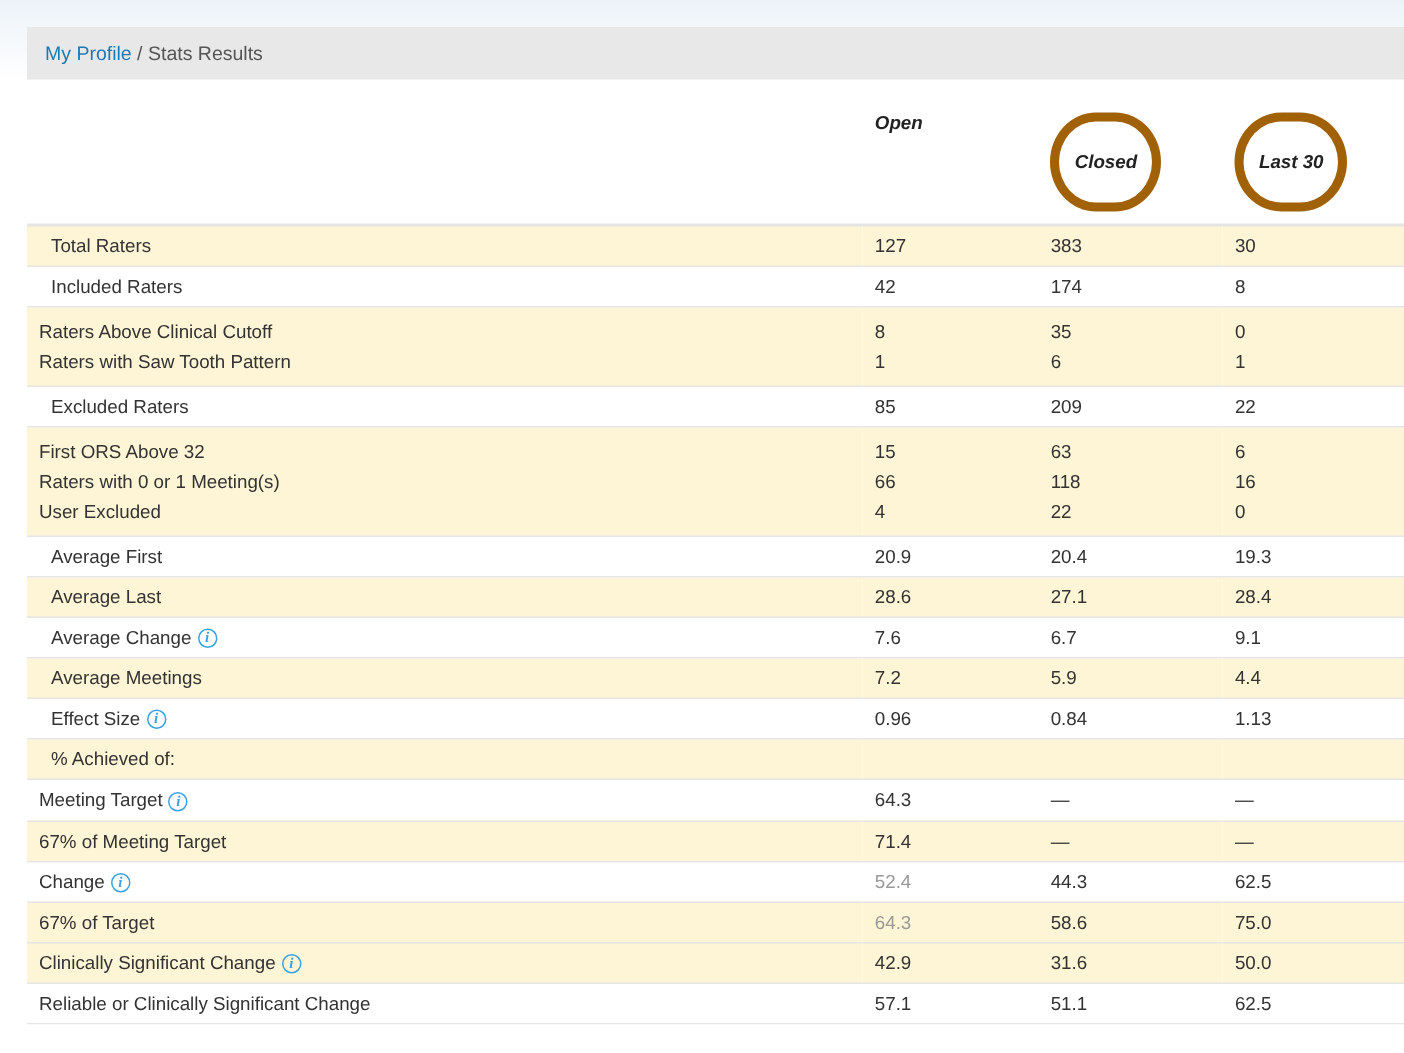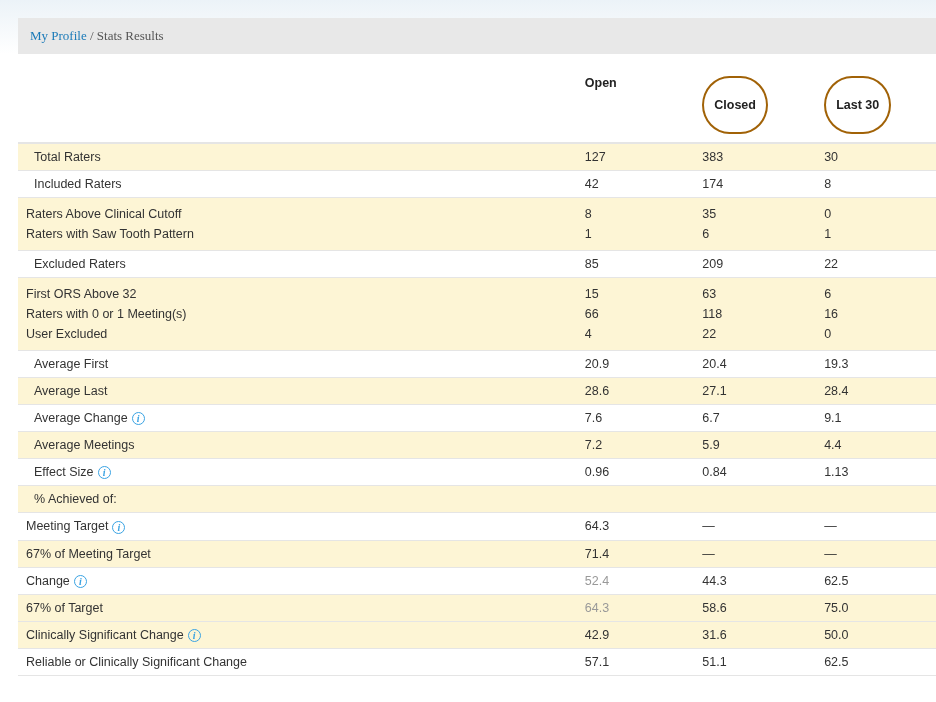--- a/index.html
+++ b/index.html
@@ -13,21 +13,20 @@
   .outer {
     padding: 18px 0 0 18px;
     background: linear-gradient(180deg, rgba(200,220,235,0.35) 0%, rgba(255,255,255,1) 8%);
   }
   .breadcrumb-bar {
     background: #e8e8e8;
     padding: 10px 12px;
     font-size: 13px;
     color: #555;
     margin-bottom: 14px;
-    font-family: Liberation Serif, serif;
   }
   .breadcrumb-bar a {
     color: #1a7ab8;
     text-decoration: none;
   }
   .stats-table {
     width: 100%;
     border-collapse: collapse;
     font-size: 12.5px;
   }
@@ -38,21 +37,21 @@
     vertical-align: top;
   }
   .stats-table thead th {
     background: #fff;
     font-weight: bold;
     color: #222;
     padding: 8px;
     border-bottom: 2px solid #e5e5e5;
   }
   .stats-table thead th:first-child { width: 632px; }
-  .stats-table thead th.col { width: 128px; }
+  .stats-table thead th.col { width: 128px; font-style: italic; }
   tr.cream { background: #fdf5d5; }
   tr.white { background: #fff; }
   td.indent { }
   td.label { color: #333; padding-left: 16px; }
   td.muted { color: #999; }
   .info-icon {
     display: inline-block;
     width: 13px; height: 13px;
     border: 1px solid #3aa3e3;
     border-radius: 50%;
@@ -62,21 +61,21 @@
     text-align: center;
     margin-left: 4px;
     vertical-align: middle;
     font-weight: bold;
     font-family: Georgia, serif;
     font-style: italic;
   }
   .circle-header {
     display: inline-block;
     padding: 20px 10px;
-    border: 2px solid #a16207;
+    border: 6px solid #a16207;
     border-radius: 50%/60%;
     font-weight: bold;
   }
   .sub { line-height: 1.6; }
 </style>
 </head>
 <body>
 
 <div class="outer">
 

